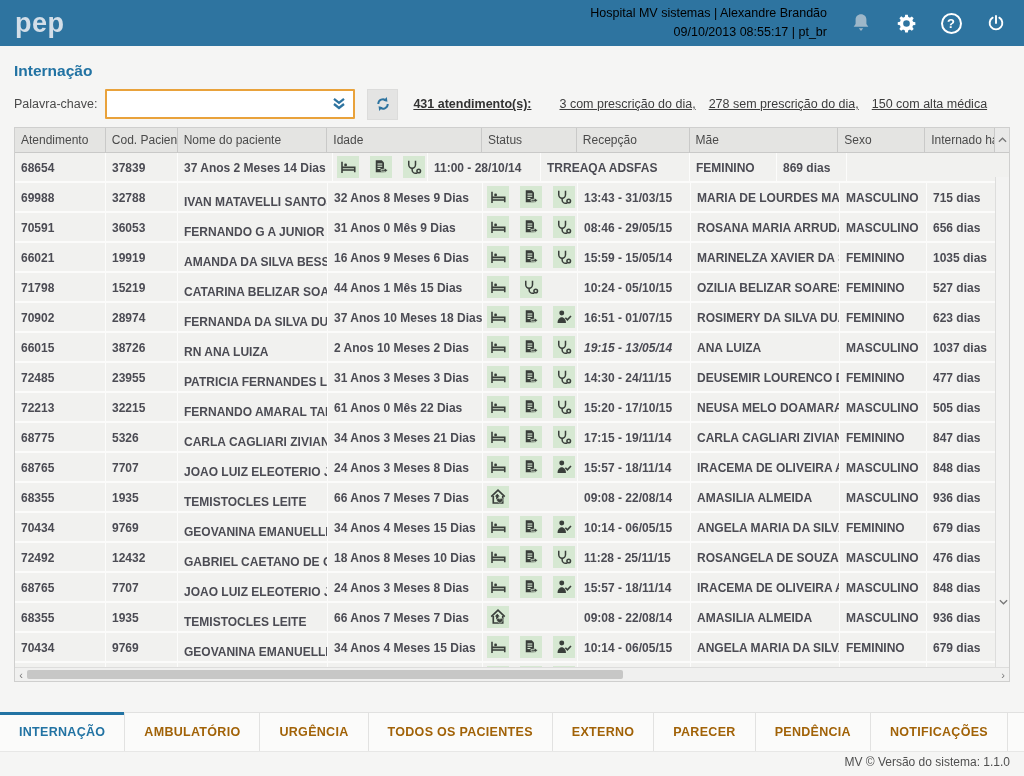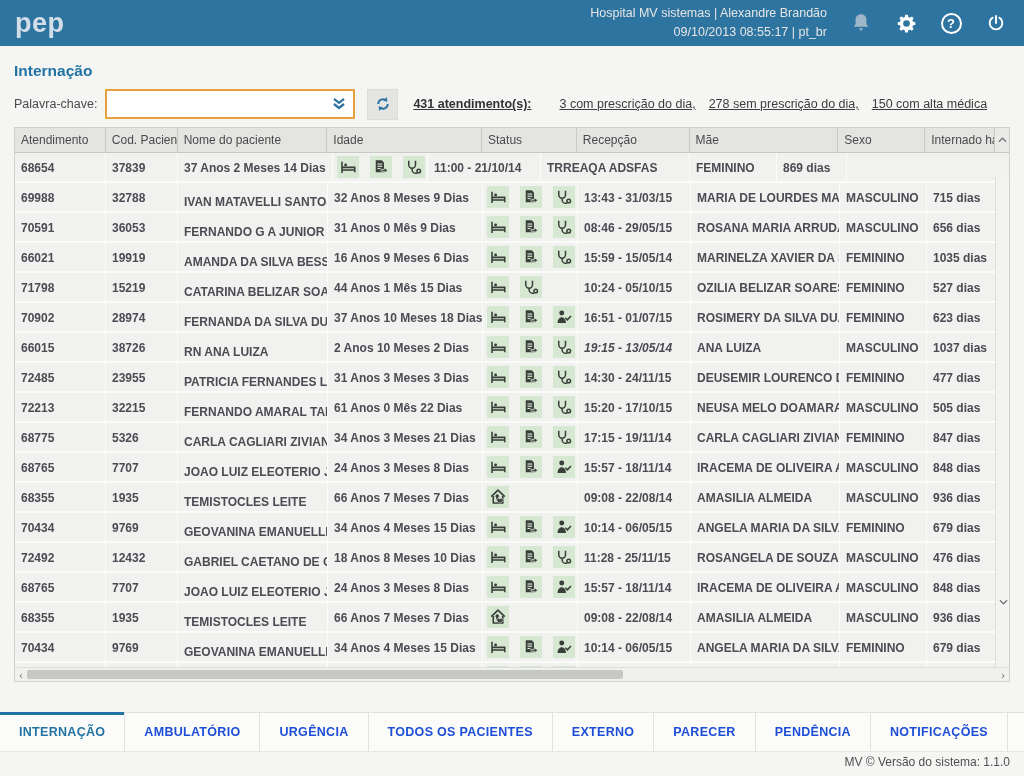--- a/index.html
+++ b/index.html
@@ -3,21 +3,21 @@
 <meta charset="utf-8">
 <style>
   html,body{margin:0;padding:0;}
   body{font-family:"Liberation Sans",sans-serif;background:#e9e9e9;}
   .app{position:relative;width:1024px;height:776px;background:#f5f5f4;overflow:hidden;margin:0 auto;}
 
   
   .topbar{position:absolute;top:0;left:0;right:0;height:46px;background:var(--topbar,#2e74a0);display:flex;align-items:center;}
   .logo{color:#d3dee8;font-size:27px;font-weight:bold;margin-left:15px;letter-spacing:.5px;line-height:1;}
   .top-right{margin-left:auto;display:flex;align-items:center;margin-right:16px;gap:22px;}
-  .context{color:#e5e5e5;font-size:12.5px;text-align:right;line-height:1.55;white-space:nowrap;}
+  .context{color:#000000;font-size:12.5px;text-align:right;line-height:1.55;white-space:nowrap;}
   .top-icons{display:flex;align-items:center;gap:21px;}
   .tico{display:flex;align-items:center;justify-content:center;width:24px;height:24px;cursor:pointer;}
   .help-ring{display:inline-block;width:17px;height:17px;border:2px solid #fff;border-radius:50%;color:#fff;font-size:13px;font-weight:bold;text-align:center;line-height:17px;}
 
   
   .page-title{position:absolute;top:62px;left:14px;color:var(--accent,#2273a3);font-size:15.5px;font-weight:bold;}
   .filter-row{position:absolute;top:88px;left:14px;right:14px;height:32px;display:flex;align-items:center;}
   .kw-label{font-size:12.5px;color:#4a4a4a;margin-right:8px;white-space:nowrap;}
   .kw-box{width:246px;height:26px;border:2px solid var(--input-border,#e9a23b);background:#fff;display:flex;align-items:center;border-radius:1px;}
   .kw-box input{border:none;outline:none;flex:1;height:100%;font-family:"Liberation Sans",sans-serif;font-size:13px;padding:0 6px;background:transparent;color:#333;}
@@ -41,21 +41,21 @@
   .chip{width:22px;height:22px;background:var(--chip,#d6e8d2);display:flex;align-items:center;justify-content:center;flex:0 0 auto;cursor:pointer;}
   .vscroll{position:absolute;top:24px;right:0;width:14px;height:503px;background:#f3f3f2;border-left:1px solid #dddddc;box-sizing:border-box;}
   .vchev{position:absolute;left:1px;width:12px;text-align:center;cursor:pointer;}
   .hscroll{position:absolute;left:0;bottom:0;right:0;height:14px;background:#f0f0ef;border-top:1px solid #dddddc;box-sizing:border-box;}
   .harrow{position:absolute;top:0;width:12px;height:13px;display:flex;align-items:center;justify-content:center;color:#777;font-size:11px;cursor:pointer;}
   .hthumb{position:absolute;left:12px;top:2px;width:596px;height:9px;background:#c7c7c6;border-radius:2px;cursor:pointer;}
 
   
   .tabbar{position:absolute;left:0;right:0;top:712px;height:40px;background:#fbfbfa;border-top:1px solid #e1e1e0;border-bottom:1px solid #e7e7e6;display:flex;align-items:stretch;box-sizing:border-box;}
   .tabs{display:flex;align-items:stretch;}
-  .tab{position:relative;display:flex;align-items:center;padding:0 19px;font-size:12.5px;font-weight:bold;letter-spacing:.3px;color:#1d4ed8;cursor:pointer;white-space:nowrap;}
+  .tab{position:relative;display:flex;align-items:center;padding:0 19px;font-size:12.5px;font-weight:bold;letter-spacing:.3px;color:#a16207;cursor:pointer;white-space:nowrap;}
   .tab + .tab{border-left:1px solid #e2e2e1;}
   .tab.active{color:var(--accent,#2273a3);}
   .tab.active::before{content:"";position:absolute;left:-1px;right:0;top:-1px;height:3px;background:var(--accent,#2273a3);}
 
   .footer-version{position:absolute;right:14px;top:755px;font-size:12px;color:#4f4f4f;}
 </style>
 </head>
 <body>
 
 <div class="app">
@@ -172,21 +172,21 @@
               </svg>
             </span>
             <span class="chip">
               <svg width="18" height="18" viewBox="0 0 24 24" fill="none" stroke="#3a3f3b" stroke-width="2">
                 <path d="M5 3.5v5.5a4.5 4.5 0 0 0 9 0V3.5"></path>
                 <path d="M9.5 13.4v2.1a4.8 4.8 0 0 0 4.8 4.8h2"></path>
                 <circle cx="18.3" cy="17.3" r="2.4"></circle>
               </svg>
             </span>
           </div>
-          <div class="td" style="width: 113px;">11:00 - 21/10/14</div>
+          <div class="td" style="width: 113px;">11:00 - 28/10/14</div>
           <div class="td" style="width: 149px;">TRREAQA ADSFAS</div>
           <div class="td" style="width: 87px;">FEMININO</div>
           <div class="td" style="width: 70px;">869 dias</div>
         </div>
         <div class="tr">
           <div class="td" style="width: 91px;">69988</div>
           <div class="td" style="width: 72px;">32788</div>
           <div class="td td-nome" style="width: 150px;">IVAN MATAVELLI SANTOS</div>
           <div class="td" style="width: 155px;">32 Anos 8 Meses 9 Dias</div>
           <div class="td td-status" style="width: 95px;">

